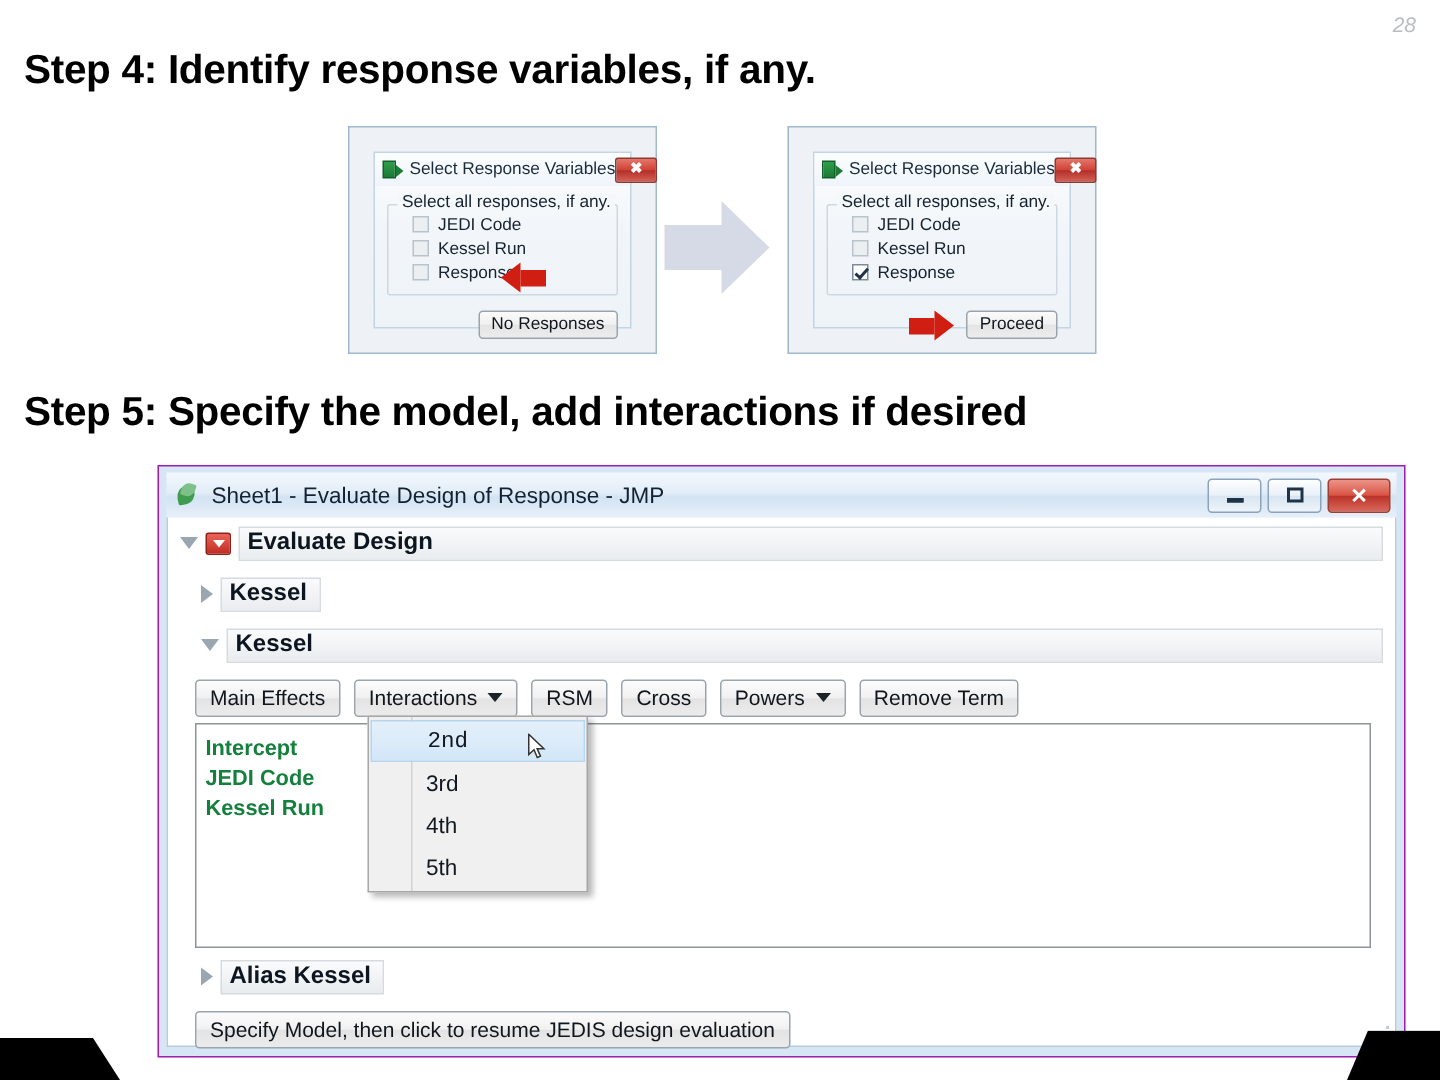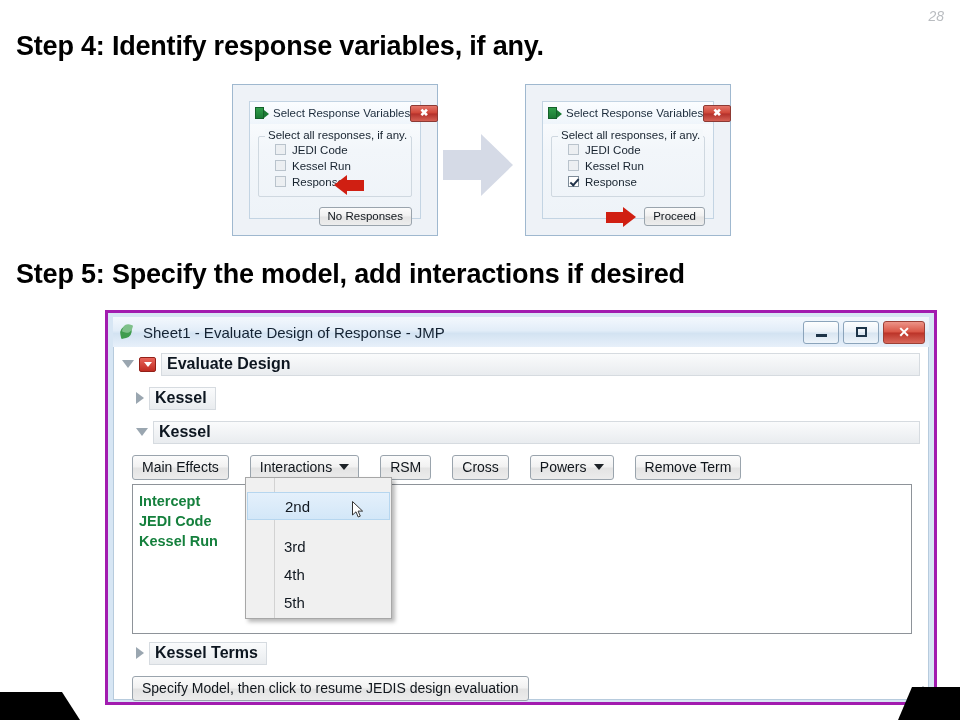--- a/index.html
+++ b/index.html
@@ -216,21 +216,21 @@
   }
 
   
   #jmp-window {
     position: absolute;
     left: 105px;
     top: 310px;
     width: 832px;
     height: 395px;
     background: #d7e6f4;
-    border: 3px solid #a21caf;
+    border: 1px solid #a21caf;
     box-sizing: border-box;
     padding: 4px 5px 5px 5px;
   }
   #jmp-titlebar {
     height: 30px;
     display: flex;
     align-items: center;
     padding-left: 6px;
     box-sizing: border-box;
     background: linear-gradient(to bottom, #f3f8fd 0%, #e2edf8 45%, #d3e3f2 55%, #e7f0fa 100%);
@@ -340,21 +340,21 @@
     white-space: nowrap;
     line-height: 18px;
   }
   .outline-title.wide {
     flex: 1 1 auto;
   }
 
   #model-toolbar {
     display: flex;
     align-items: center;
-    gap: 21px;
+    gap: 9px;
     margin: 6px 0 4px 10px;
   }
   .tb-button {
     border: 1px solid #9aa4ad;
     border-radius: 3px;
     background: linear-gradient(to bottom, #fcfcfc 0%, #f1f1f1 48%, #e3e3e3 52%, #ececec 100%);
     font-size: 14px;
     color: #10161c;
     padding: 3px 9px 4px 9px;
     white-space: nowrap;
@@ -406,22 +406,23 @@
     align-items: center;
     padding-left: 38px;
     font-size: 15px;
     color: #111820;
     position: relative;
     box-sizing: border-box;
   }
   .menu-item.highlight {
     background: linear-gradient(to bottom, #e4f0fb, #d3e7f8);
     border: 1px solid #b6d6ef;
-    margin: 12px 1px;
+    margin: 0 1px;
     padding-left: 37px;
+    font-family: Liberation Mono, monospace;
   }
   .menu-gutter {
     position: absolute;
     left: 28px; top: 0; bottom: 0;
     width: 1px;
     background: #d2d2d2;
   }
   #menu-cursor {
     position: absolute;
     left: 104px;
@@ -660,21 +661,21 @@
     </div>
 
     <div id="model-terms-area">
       <div class="term">Intercept</div>
       <div class="term">JEDI Code</div>
       <div class="term">Kessel Run</div>
     </div>
 
     <div class="outline-row" style="margin-left:14px; margin-top:8px;">
       <span class="tri closed"></span>
-      <span class="outline-title">Kessel Terms</span>
+      <span class="outline-title">Alias Kessel</span>
     </div>
 
     <div id="bottom-controls">
       <span id="resume-button">Specify Model, then click to resume JEDIS design evaluation</span>
     </div>
 
     <div id="resize-grip">
       <i style="right:0;bottom:0"></i>
         <i style="right:4px;bottom:0"></i>
         <i style="right:8px;bottom:0"></i>

